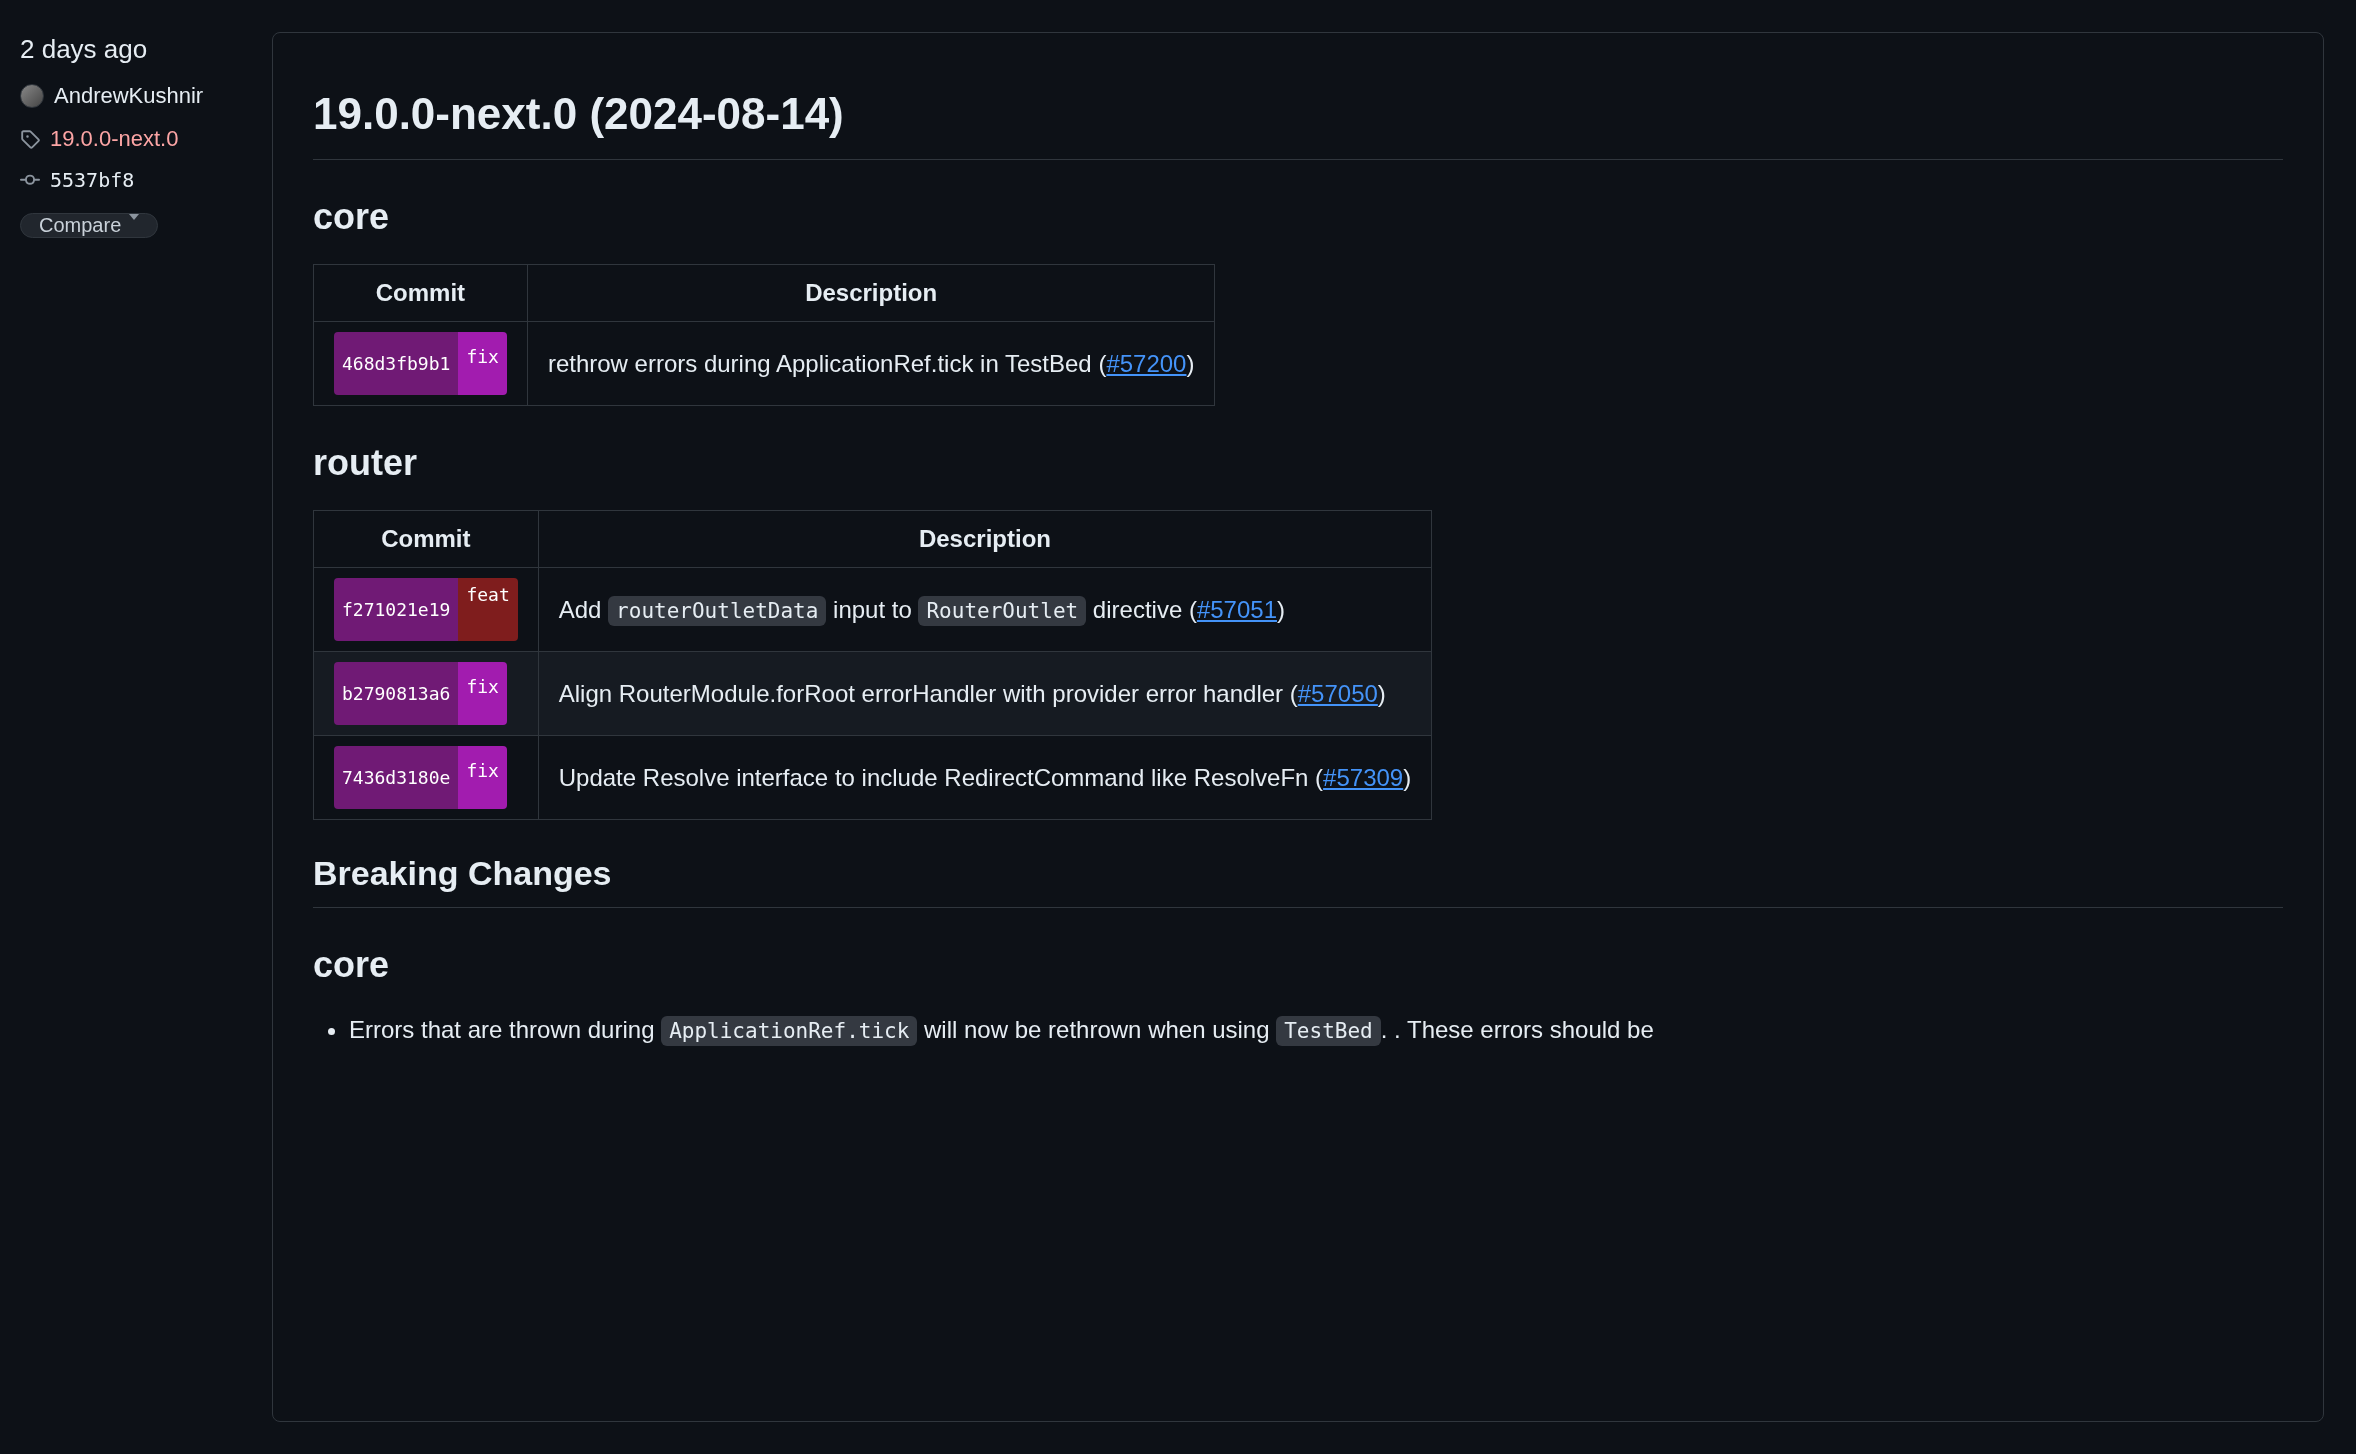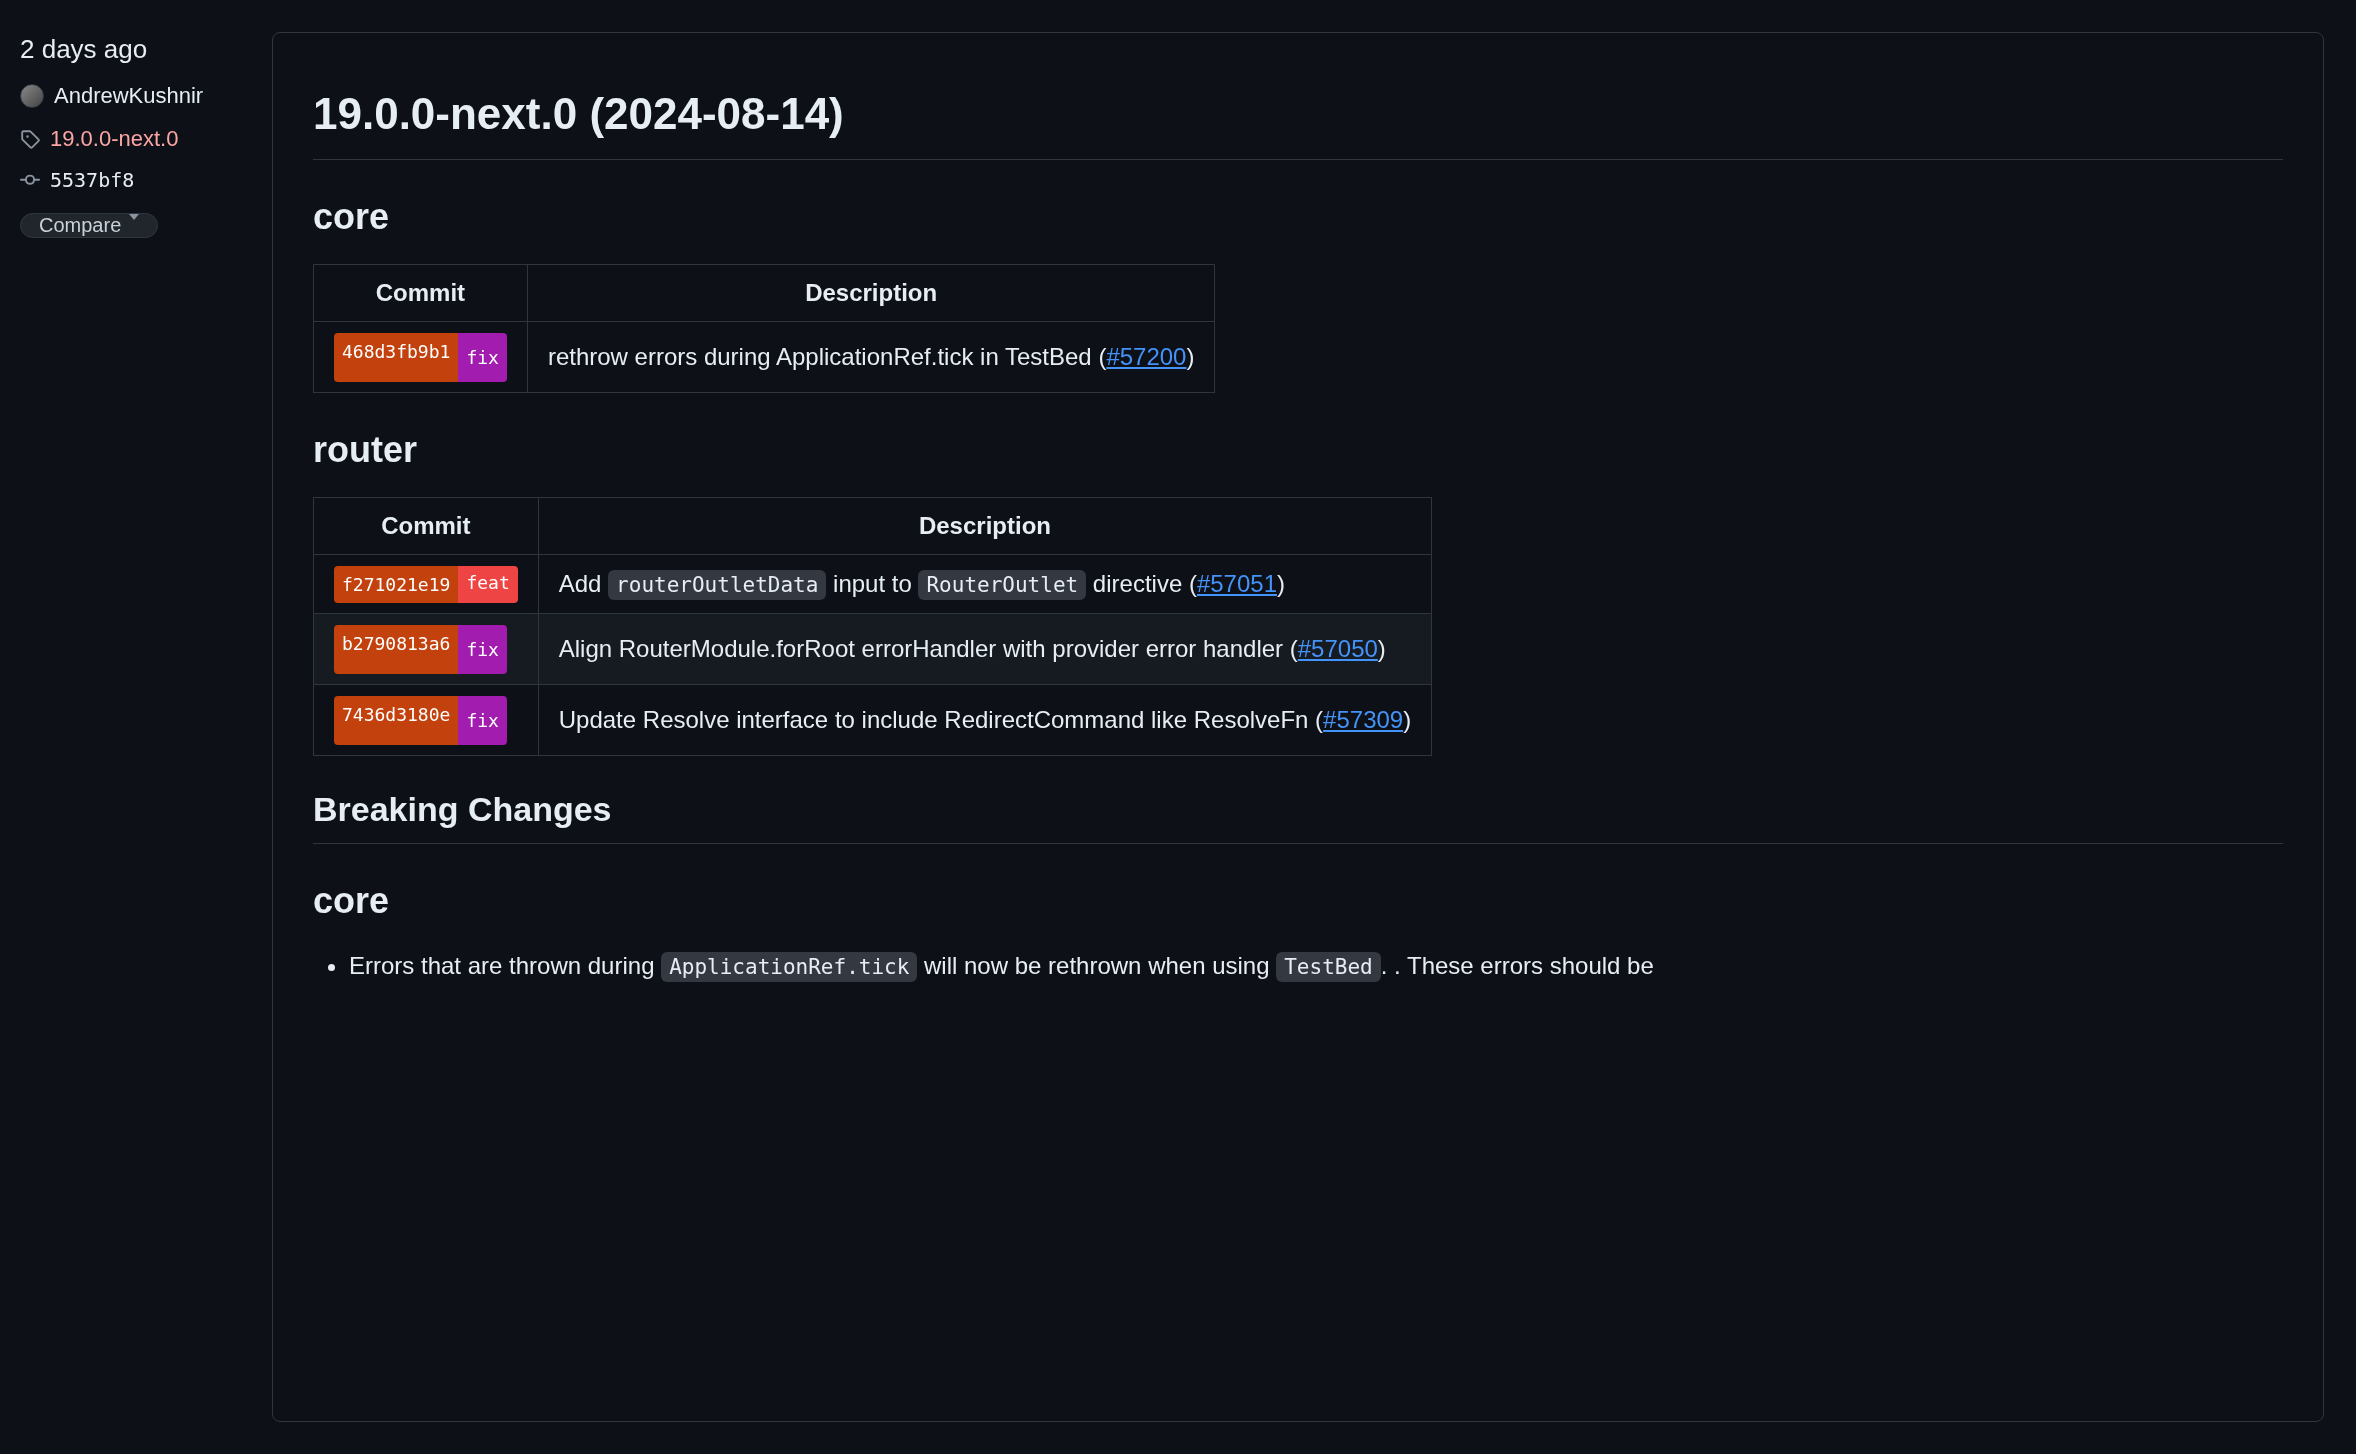--- a/index.html
+++ b/index.html
@@ -156,31 +156,31 @@
     }
     .commit-badge {
       display: inline-flex;
       align-items: stretch;
       font-family: ui-monospace, SFMono-Regular, "SF Mono", Menlo, Consolas, monospace;
       font-size: 18px;
       border-radius: 4px;
       overflow: hidden;
     }
     .commit-hash {
-      background-color: #c2410c;
+      background-color: #701a75;
       color: #fff;
-      padding: 5px 8px;
+      padding: 18px 8px;
     }
     .commit-type-fix {
       background-color: #a21caf;
       color: #fff;
       padding: 11px 8px;
     }
     .commit-type-feat {
-      background-color: #ef4444;
+      background-color: #7f1d1d;
       color: #fff;
       padding: 3px 8px;
       text-align: center;
     }
     .inline-code {
       background-color: #343941;
       border-radius: 6px;
       padding: 3px 8px;
       font-family: ui-monospace, SFMono-Regular, "SF Mono", Menlo, Consolas, monospace;
       font-size: 21px;

